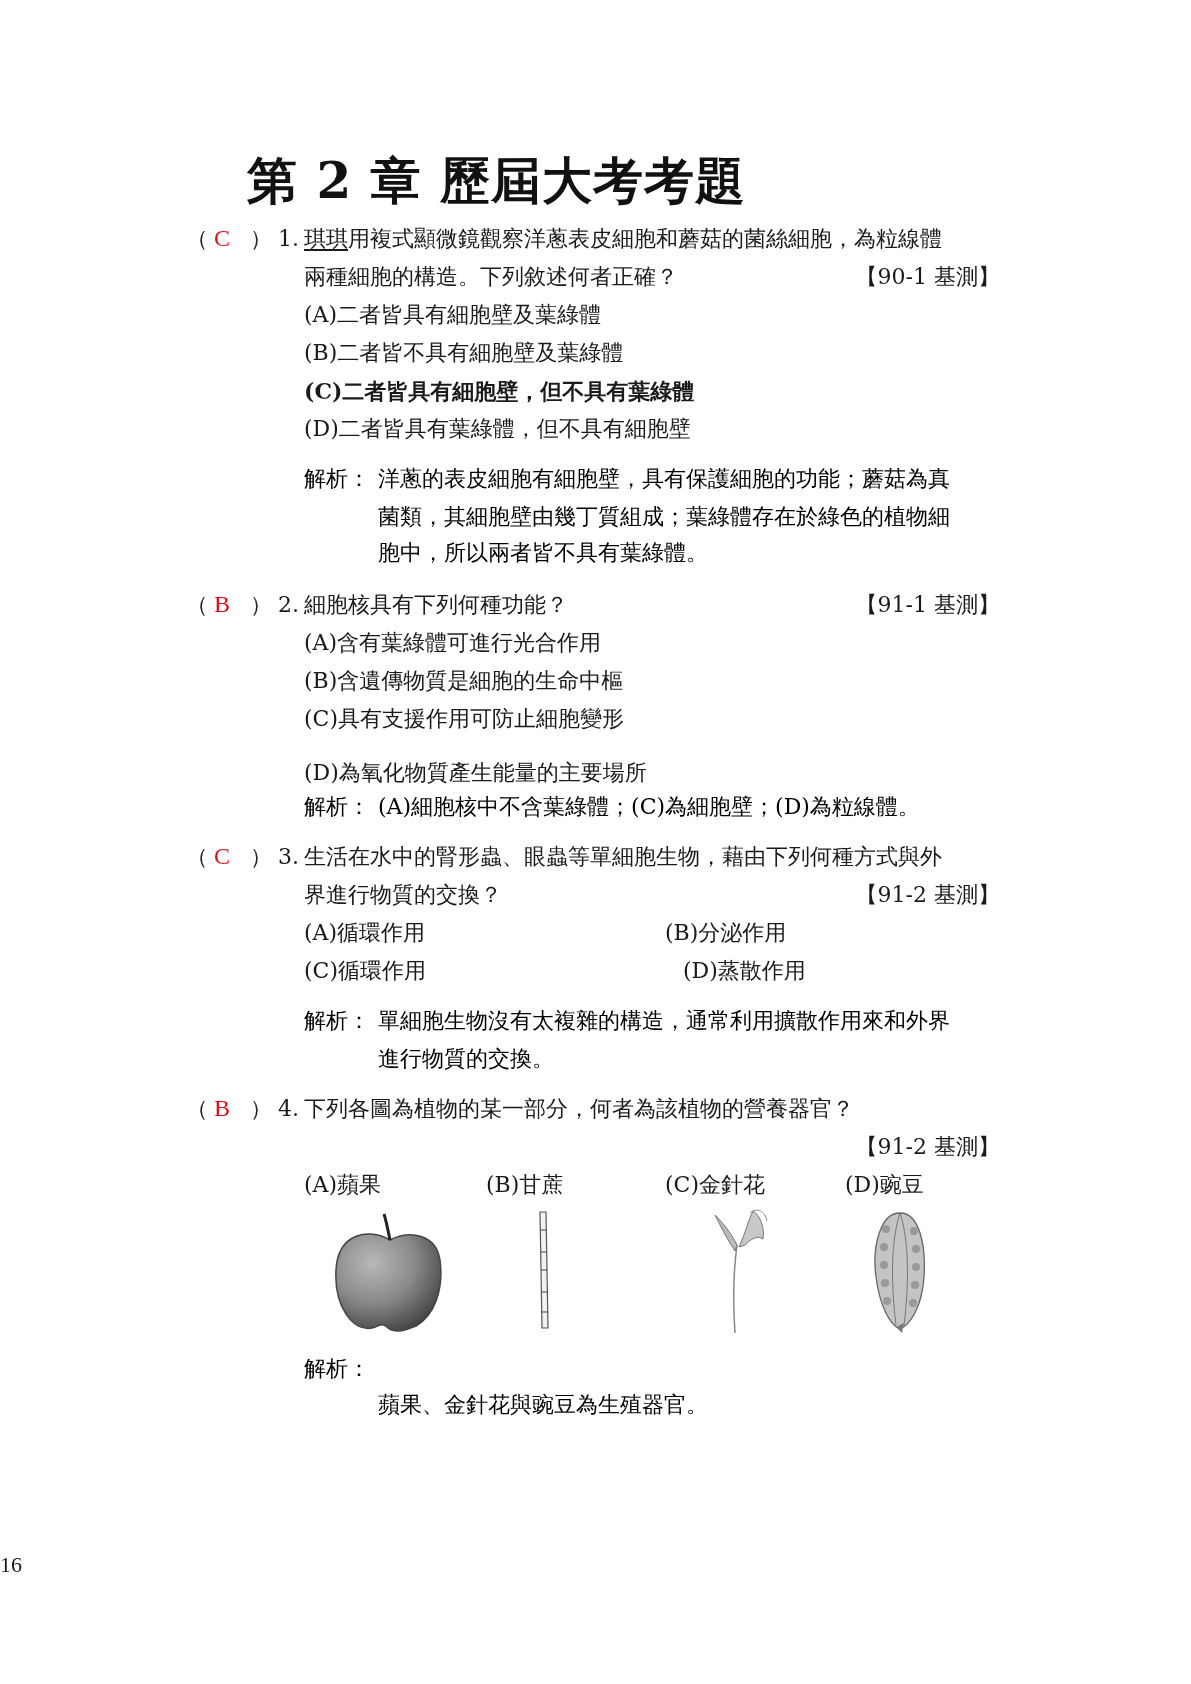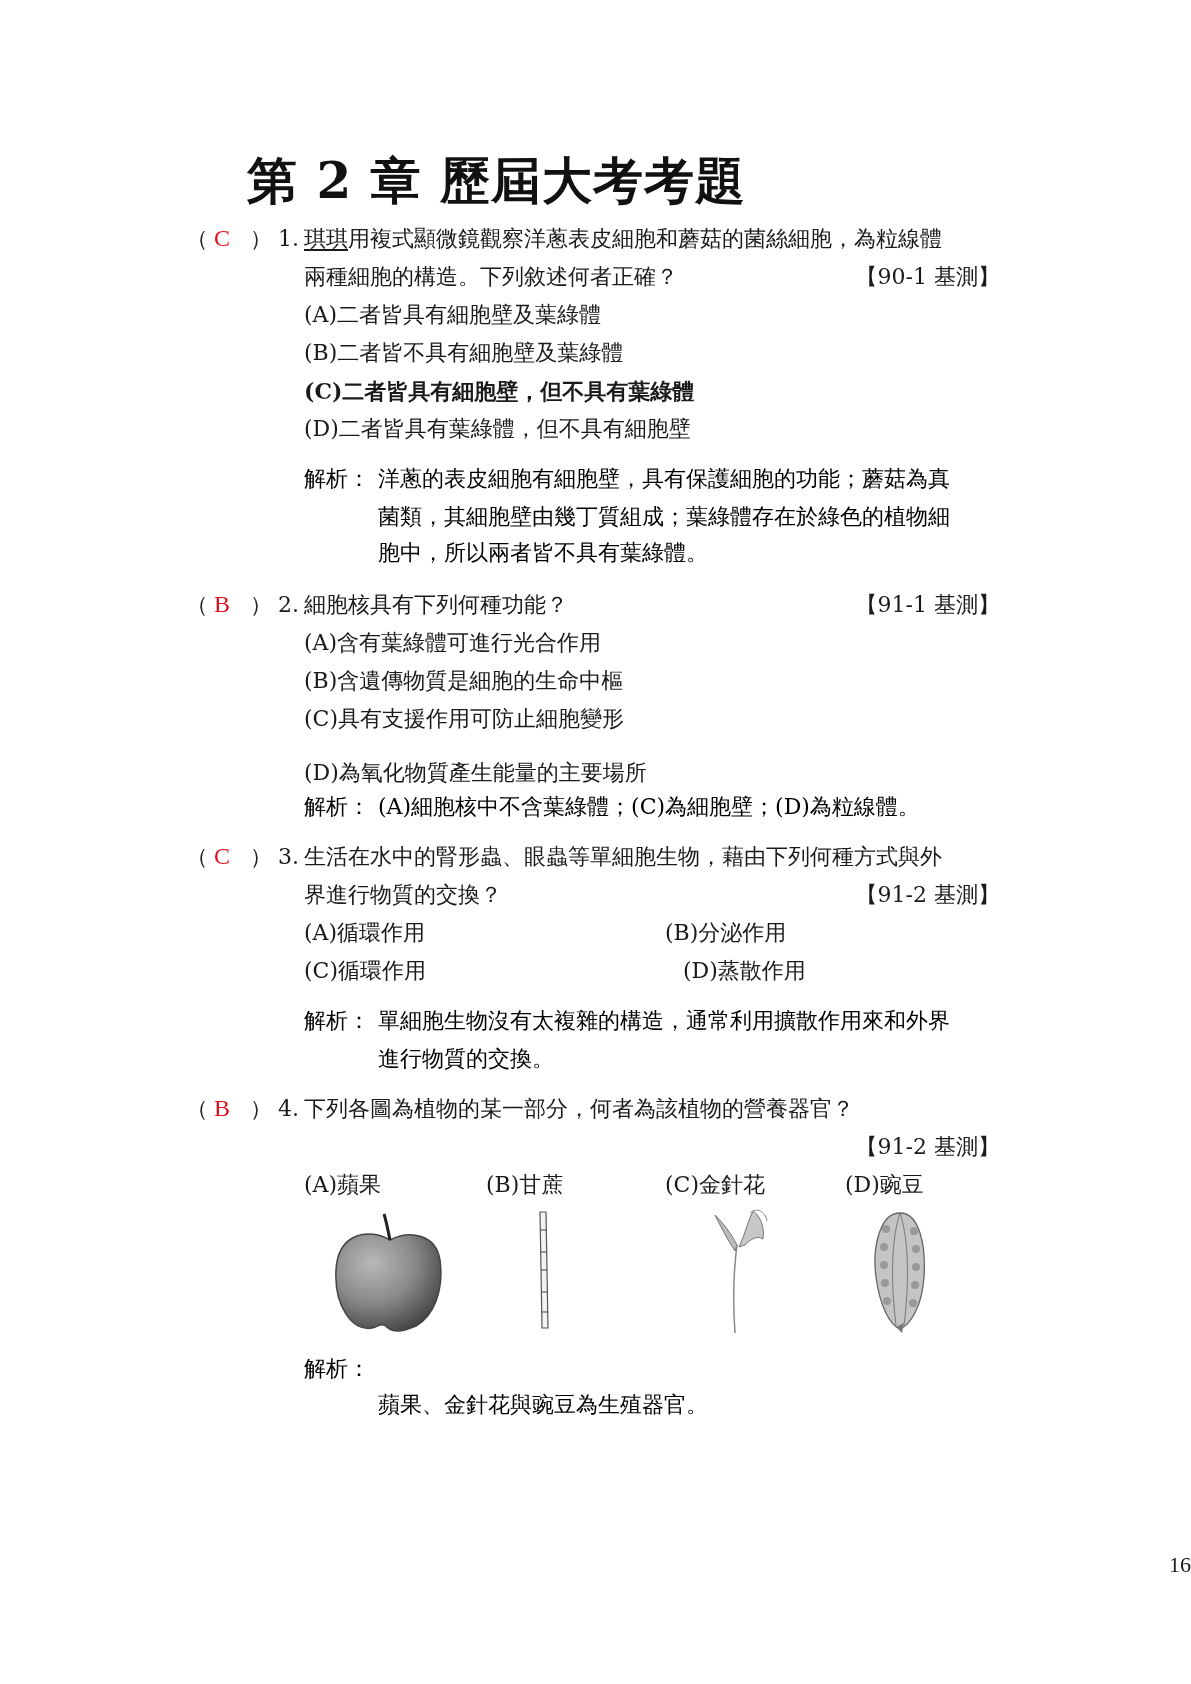--- a/index.html
+++ b/index.html
@@ -11,21 +11,21 @@
     .title {
       position: absolute; left: 0; width: 993px; top: 148px;
       text-align: center; font-size: 50px; font-weight: bold; letter-spacing: 1px;
       color: #111;
     }
     .abs { position: absolute; font-size: 22px; line-height: 26px; white-space: nowrap; }
     .paren { color: #222; }
     .ans { color: #e0101a; font-family: "Liberation Serif", serif; font-size: 24px; }
     .red { color: #000000; }
     .src { text-align: center; }
-    .page-num { position: absolute; top: 1552px; left: 0; width: 1191px; text-align: right; font-size: 22px; font-family: "Liberation Serif", serif; }
+    .page-num { position: absolute; top: 1552px; left: 0; width: 1191px; text-align: left; font-size: 22px; font-family: "Liberation Serif", serif; }
     .under { text-decoration: underline; text-underline-offset: 3px; }
     svg { position: absolute; }
   </style>
 </head>
 <body>
 
 <div class="title">第 2 章  歷屆大考考題</div>
 
 <div>
   <div class="abs paren" style="left:186px;top:226px;">（&nbsp;&nbsp;&nbsp;&nbsp;&nbsp;&nbsp;）</div>

